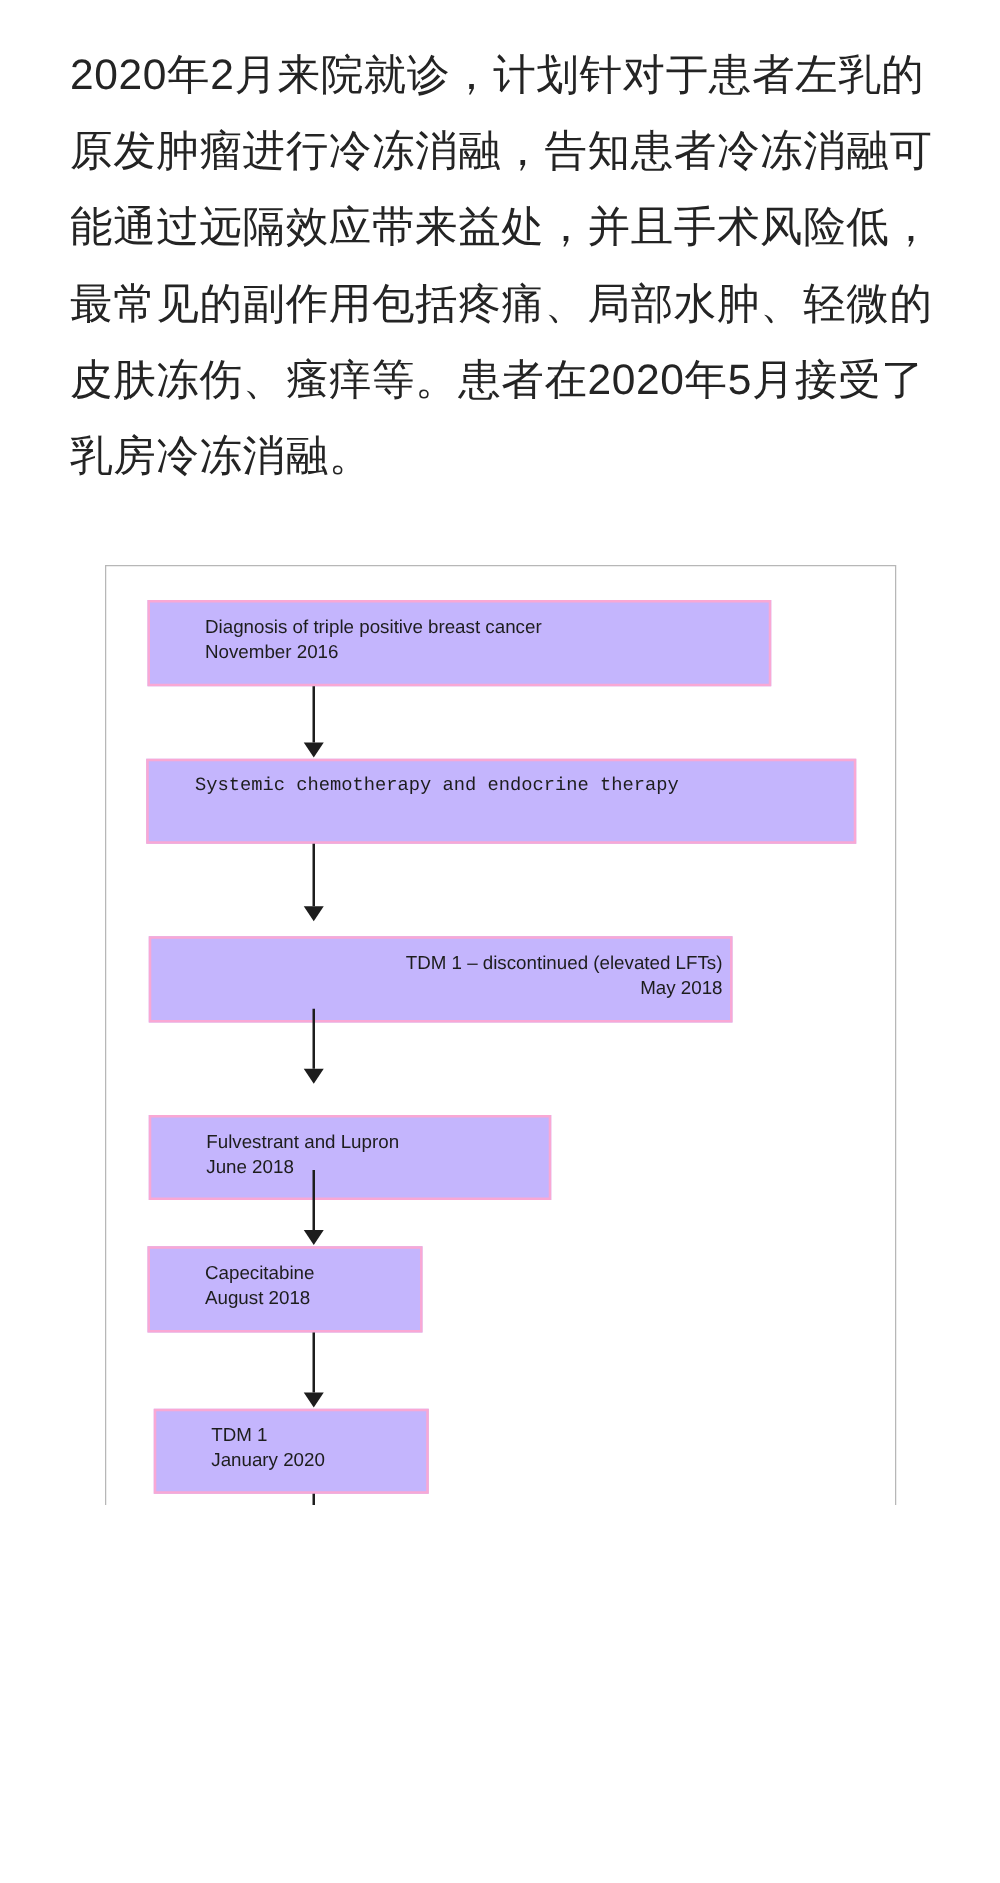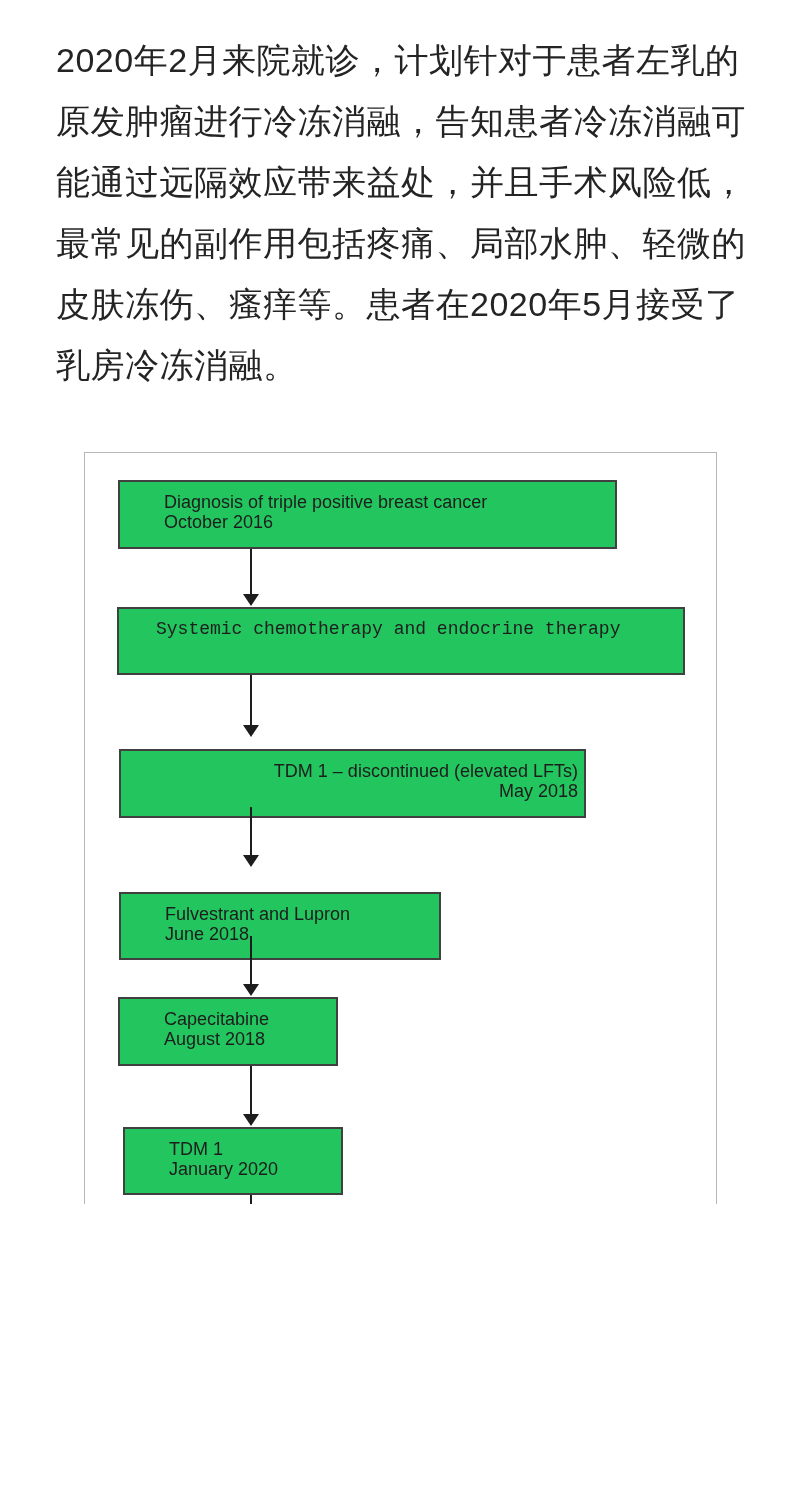--- a/index.html
+++ b/index.html
@@ -34,24 +34,24 @@
     top: 452px;
     width: 633px;
     height: 894px;
     border: 1px solid #b7b7b7;
     background: #ffffff;
   }
 
   
   .step {
     position: absolute;
-    background: #22c55e;
-    border: 2px solid #404040;
+    background: #c4b5fd;
+    border: 2px solid #f9a8d4;
     padding: 10px 6px 0 44px;
-    font-size: 18px;
+    font-size: 15px;
     line-height: 20px;
     color: #1d1d1d;
   }
   .step span { display: block; white-space: nowrap; }
 
   .step1 { left: 33px; top: 27px;  width: 499px; height: 69px; }
   .step2 { left: 32px; top: 154px; width: 568px; height: 68px; }
   .step2 { padding-left: 37px; font-family: Liberation Mono, monospace; }
   .step3 { left: 34px; top: 296px; width: 467px; height: 69px; text-align: right; }
   .step4 { left: 34px; top: 439px; width: 322px; height: 68px; }
@@ -116,21 +116,21 @@
     <div class="line">能通过远隔效应带来益处，并且手术风险低，</div>
     <div class="line">最常见的副作用包括疼痛、局部水肿、轻微的</div>
     <div class="line">皮肤冻伤、瘙痒等。患者在2020年5月接受了</div>
     <div class="line">乳房冷冻消融。</div>
   </div>
 
   <div class="figure">
 
     <div class="step step1">
       <span>Diagnosis of triple positive breast cancer</span>
-      <span>October 2016</span>
+      <span>November 2016</span>
     </div>
 
     <div class="arrow arrow1">
       <div class="shaft"></div>
       <div class="head"></div>
     </div>
 
     <div class="step step2">
       <span>Systemic chemotherapy and endocrine therapy</span>
     </div>

